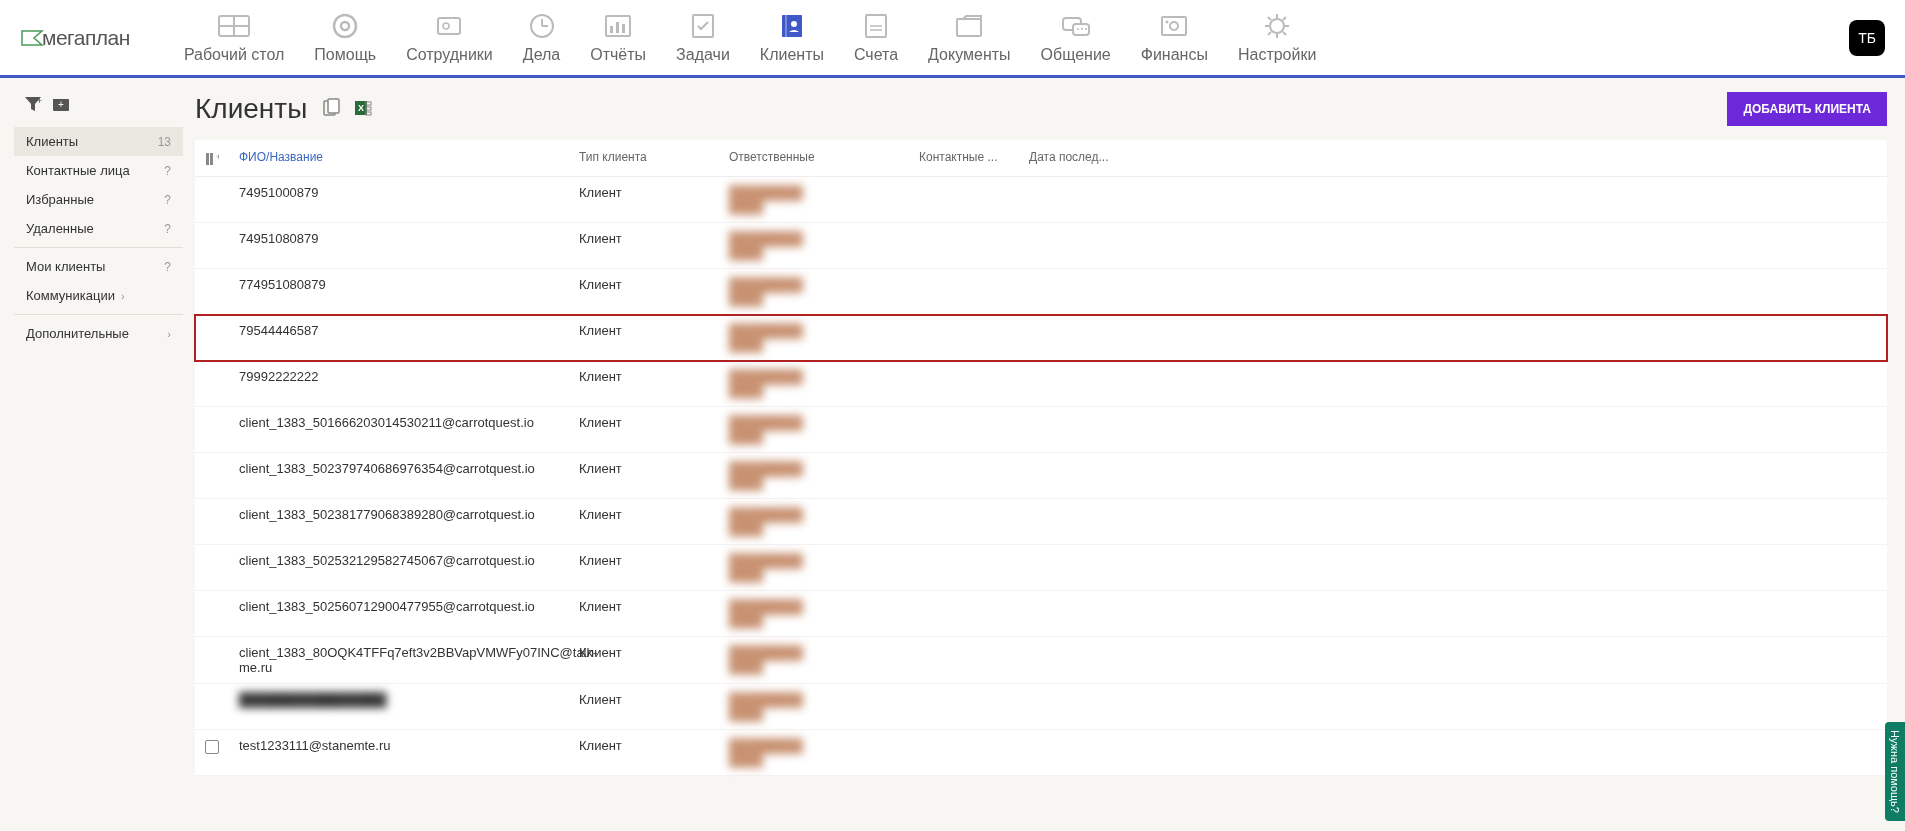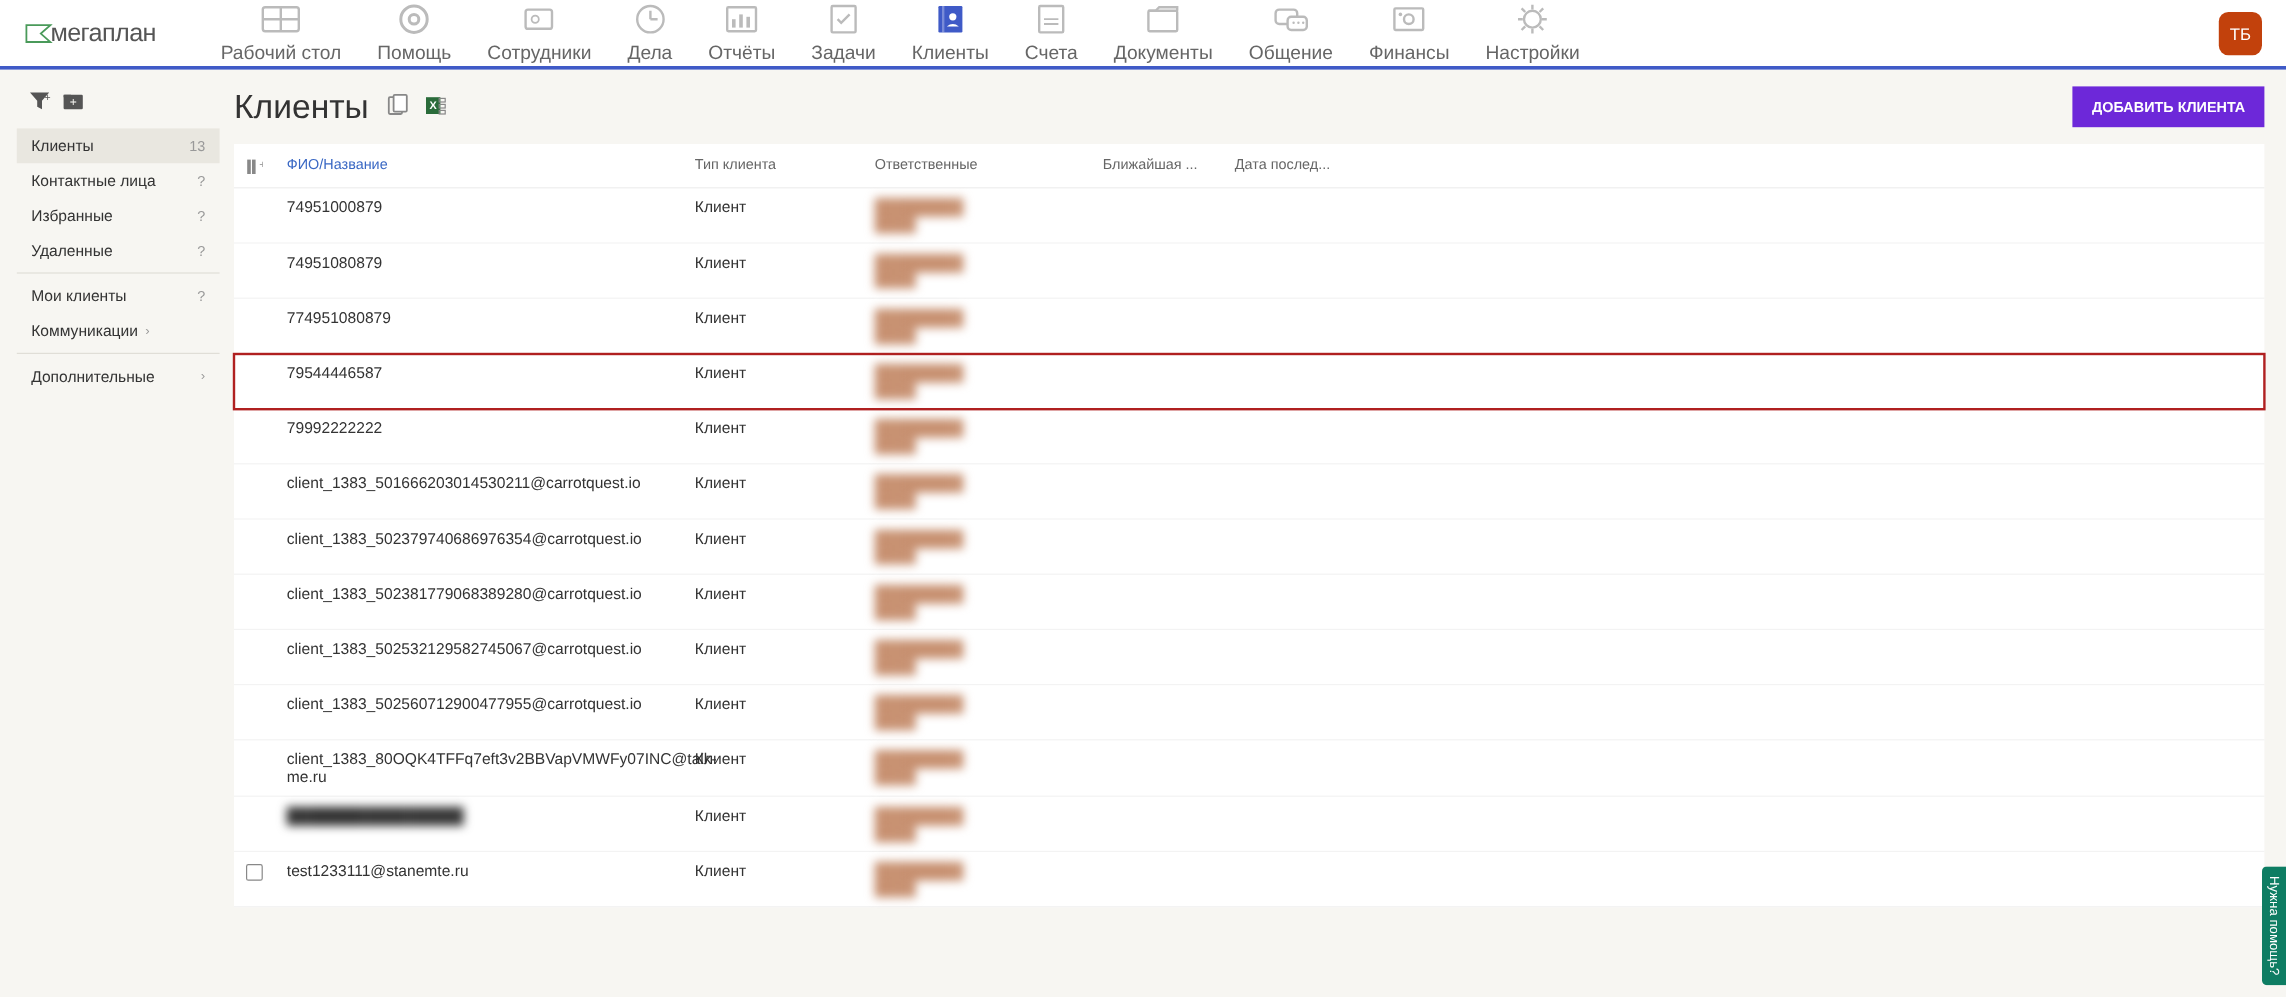--- a/index.html
+++ b/index.html
@@ -1,28 +1,28 @@
 <!DOCTYPE html>
 <html><head>
 <meta charset="utf-8">
 <style>
 * { margin: 0; padding: 0; box-sizing: border-box; }
 body { font-family: Arial, Helvetica, sans-serif; font-size: 13px; color: #333; background: #f7f6f2; }
 
 
-.topnav { background: #fff; border-bottom: 3px solid #3f5ac7; height: 58px; display: flex; align-items: center; padding: 0 20px; }
+.topnav { background: #fff; border-bottom: 3px solid #3f5ac7; height: 78px; display: flex; align-items: center; padding: 0 20px; }
 .logo { display: flex; align-items: center; margin-right: 40px; }
 .logo-text { font-size: 21px; color: #555; font-weight: 400; letter-spacing: -0.5px; }
 .logo-icon { width: 24px; height: 18px; margin-right: -2px; }
 .nav-items { display: flex; gap: 2px; flex: 1; }
 .nav-item { display: flex; flex-direction: column; align-items: center; gap: 6px; padding: 8px 14px; cursor: pointer; border-radius: 4px; }
 .nav-item.active .nav-icon { color: #3f5ac7; }
 .nav-icon { width: 34px; height: 28px; color: #bbb; display: flex; align-items: center; justify-content: center; }
 .nav-label { font-size: 16px; color: #666; }
-.user-badge { width: 36px; height: 36px; border-radius: 8px; background: #c2410c; color: #fff; display: flex; align-items: center; justify-content: center; font-size: 14px; margin-left: auto; }
+.user-badge { width: 36px; height: 36px; border-radius: 8px; background: #000000; color: #fff; display: flex; align-items: center; justify-content: center; font-size: 14px; margin-left: auto; }
 
 
 .main { display: flex; }
 
 
 .sidebar { width: 185px; padding: 18px 2px 10px 14px; }
 .sidebar-top { display: flex; gap: 10px; margin-bottom: 12px; padding-left: 10px; }
 .sidebar-top svg { color: #555; }
 .side-item { display: flex; align-items: center; justify-content: space-between; padding: 7px 12px; cursor: pointer; color: #333; font-size: 13px; }
 .side-item.active { background: #e9e7e0; }
@@ -264,21 +264,21 @@
         <div class="th col-check">
             <svg width="14" height="14" viewBox="0 0 14 14">
               <rect x="1" y="1" width="3" height="12" fill="#888"></rect>
               <rect x="5" y="1" width="3" height="12" fill="#888"></rect>
               <text x="11" y="8" font-size="9" fill="#888">+</text>
             </svg>
           </div>
         <div class="th col-name sortable">ФИО/Название</div>
         <div class="th col-type">Тип клиента</div>
         <div class="th col-resp">Ответственные</div>
-        <div class="th col-near">Ближайшая ...</div>
+        <div class="th col-near">Контактные ...</div>
         <div class="th col-date">Дата послед...</div>
       </div>
       <div class="tbody" id="tbody">
           <div class="tr">
             <div class="td col-check"></div>
             <div class="td col-name">74951000879</div>
             <div class="td col-type">Клиент</div>
             <div class="td col-resp">
               <div class="resp-blur">
                 <div class="resp-line1">████████</div>

